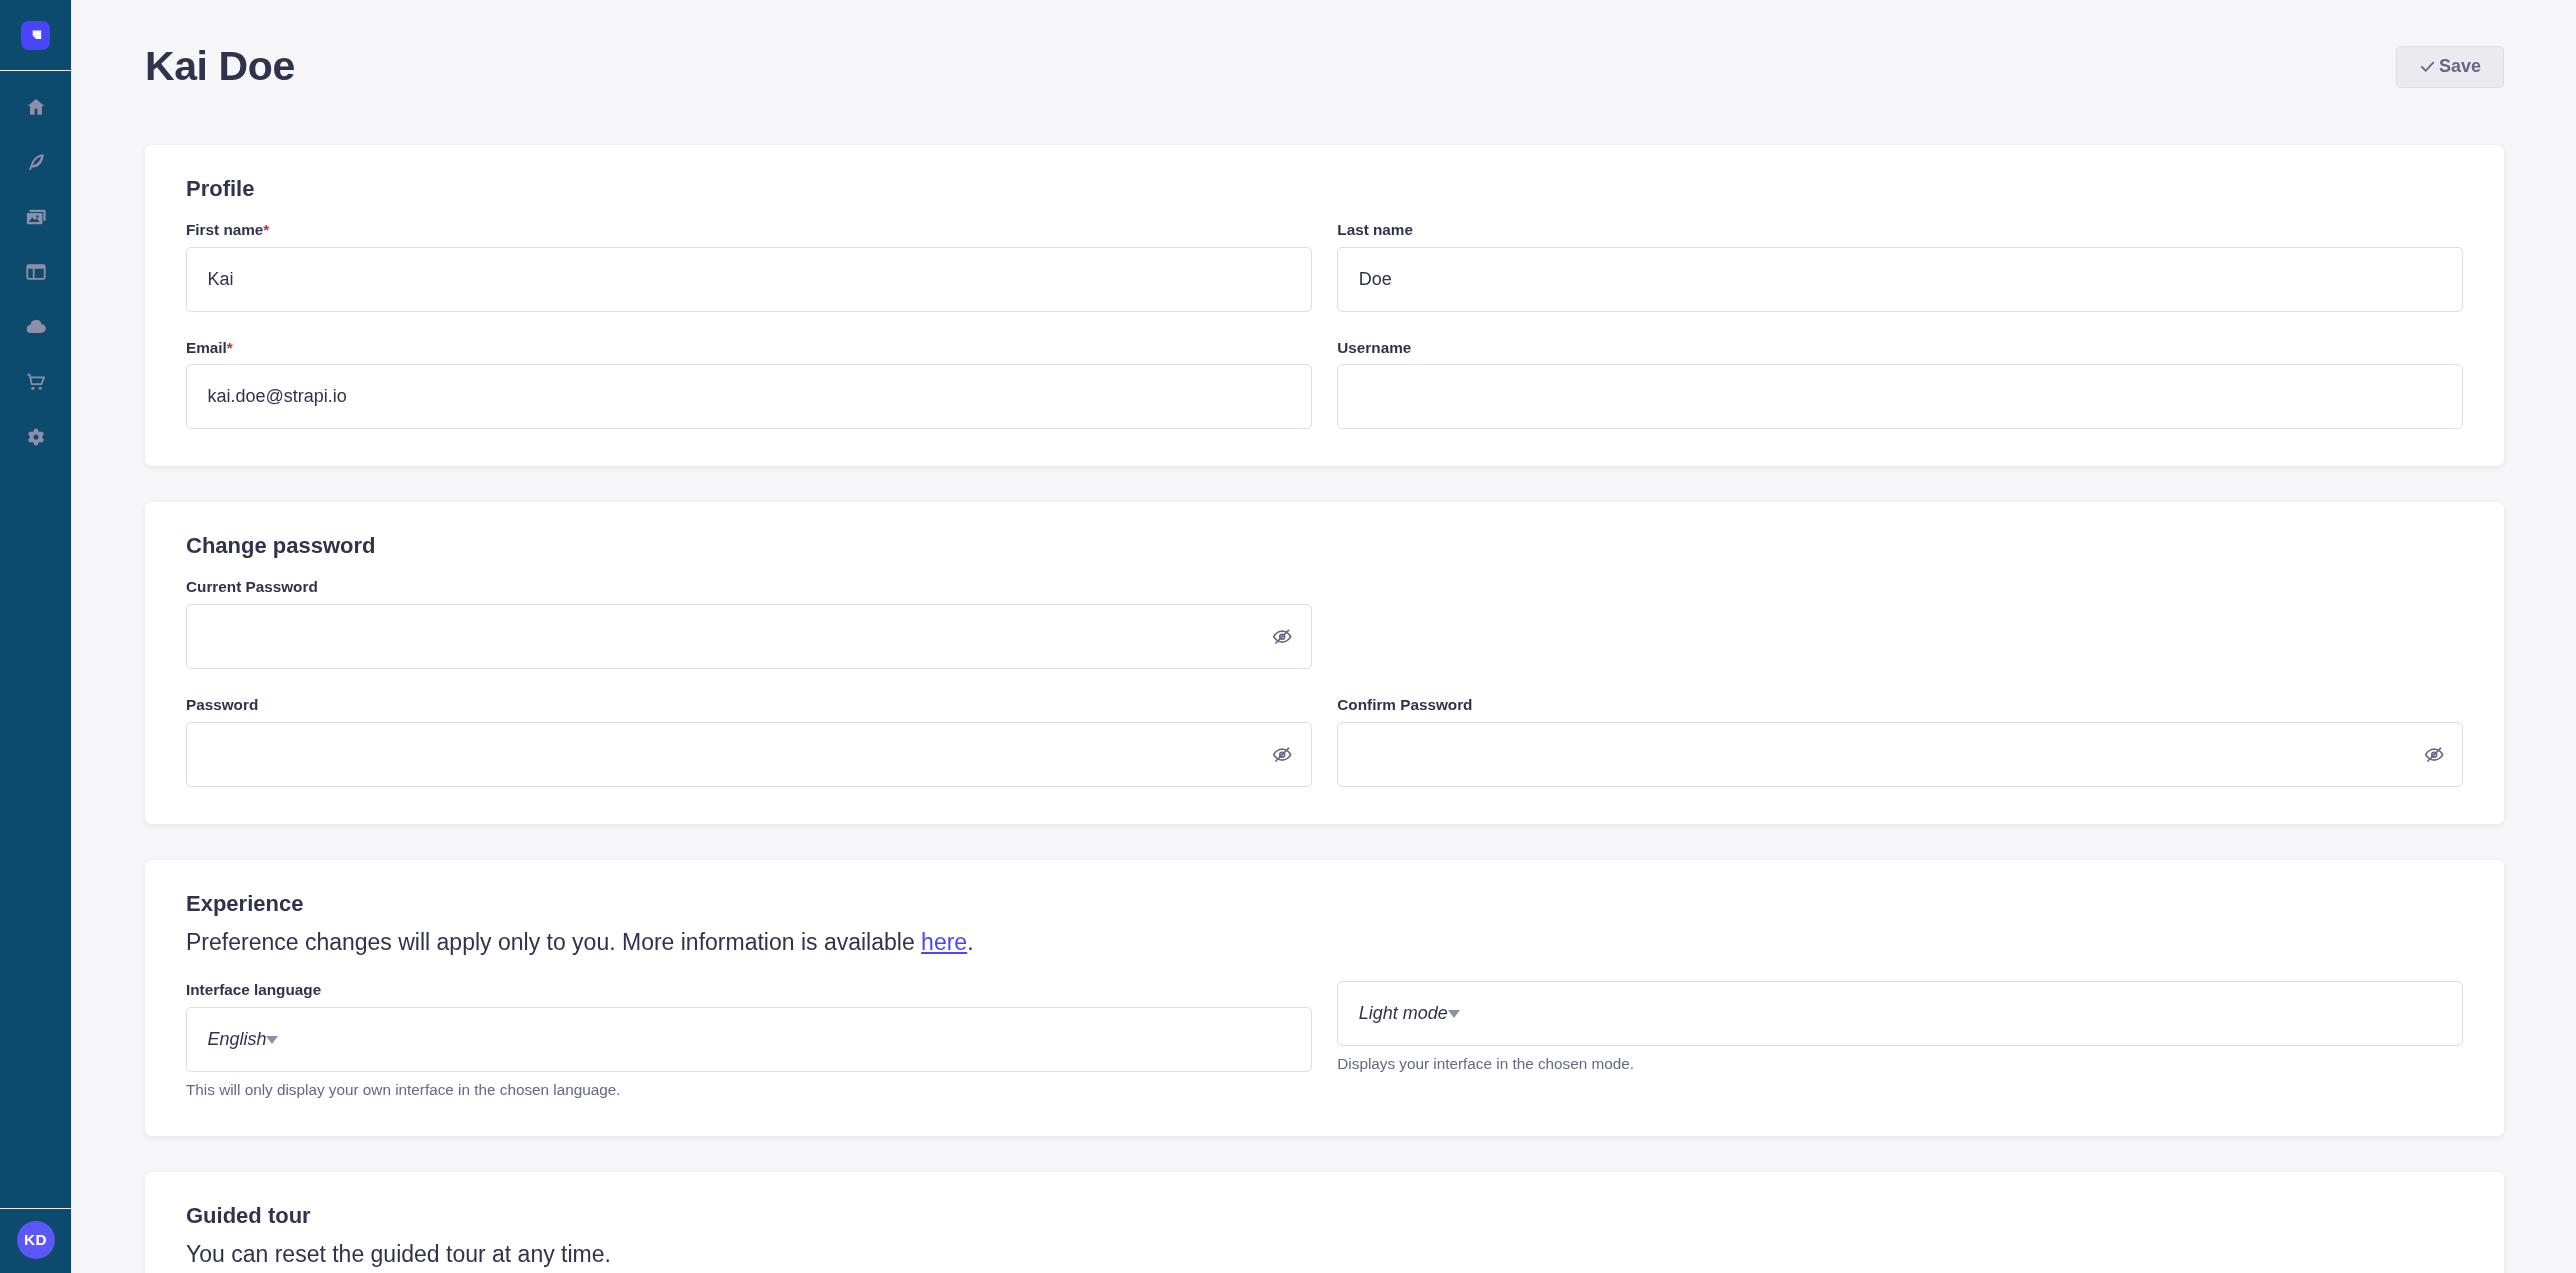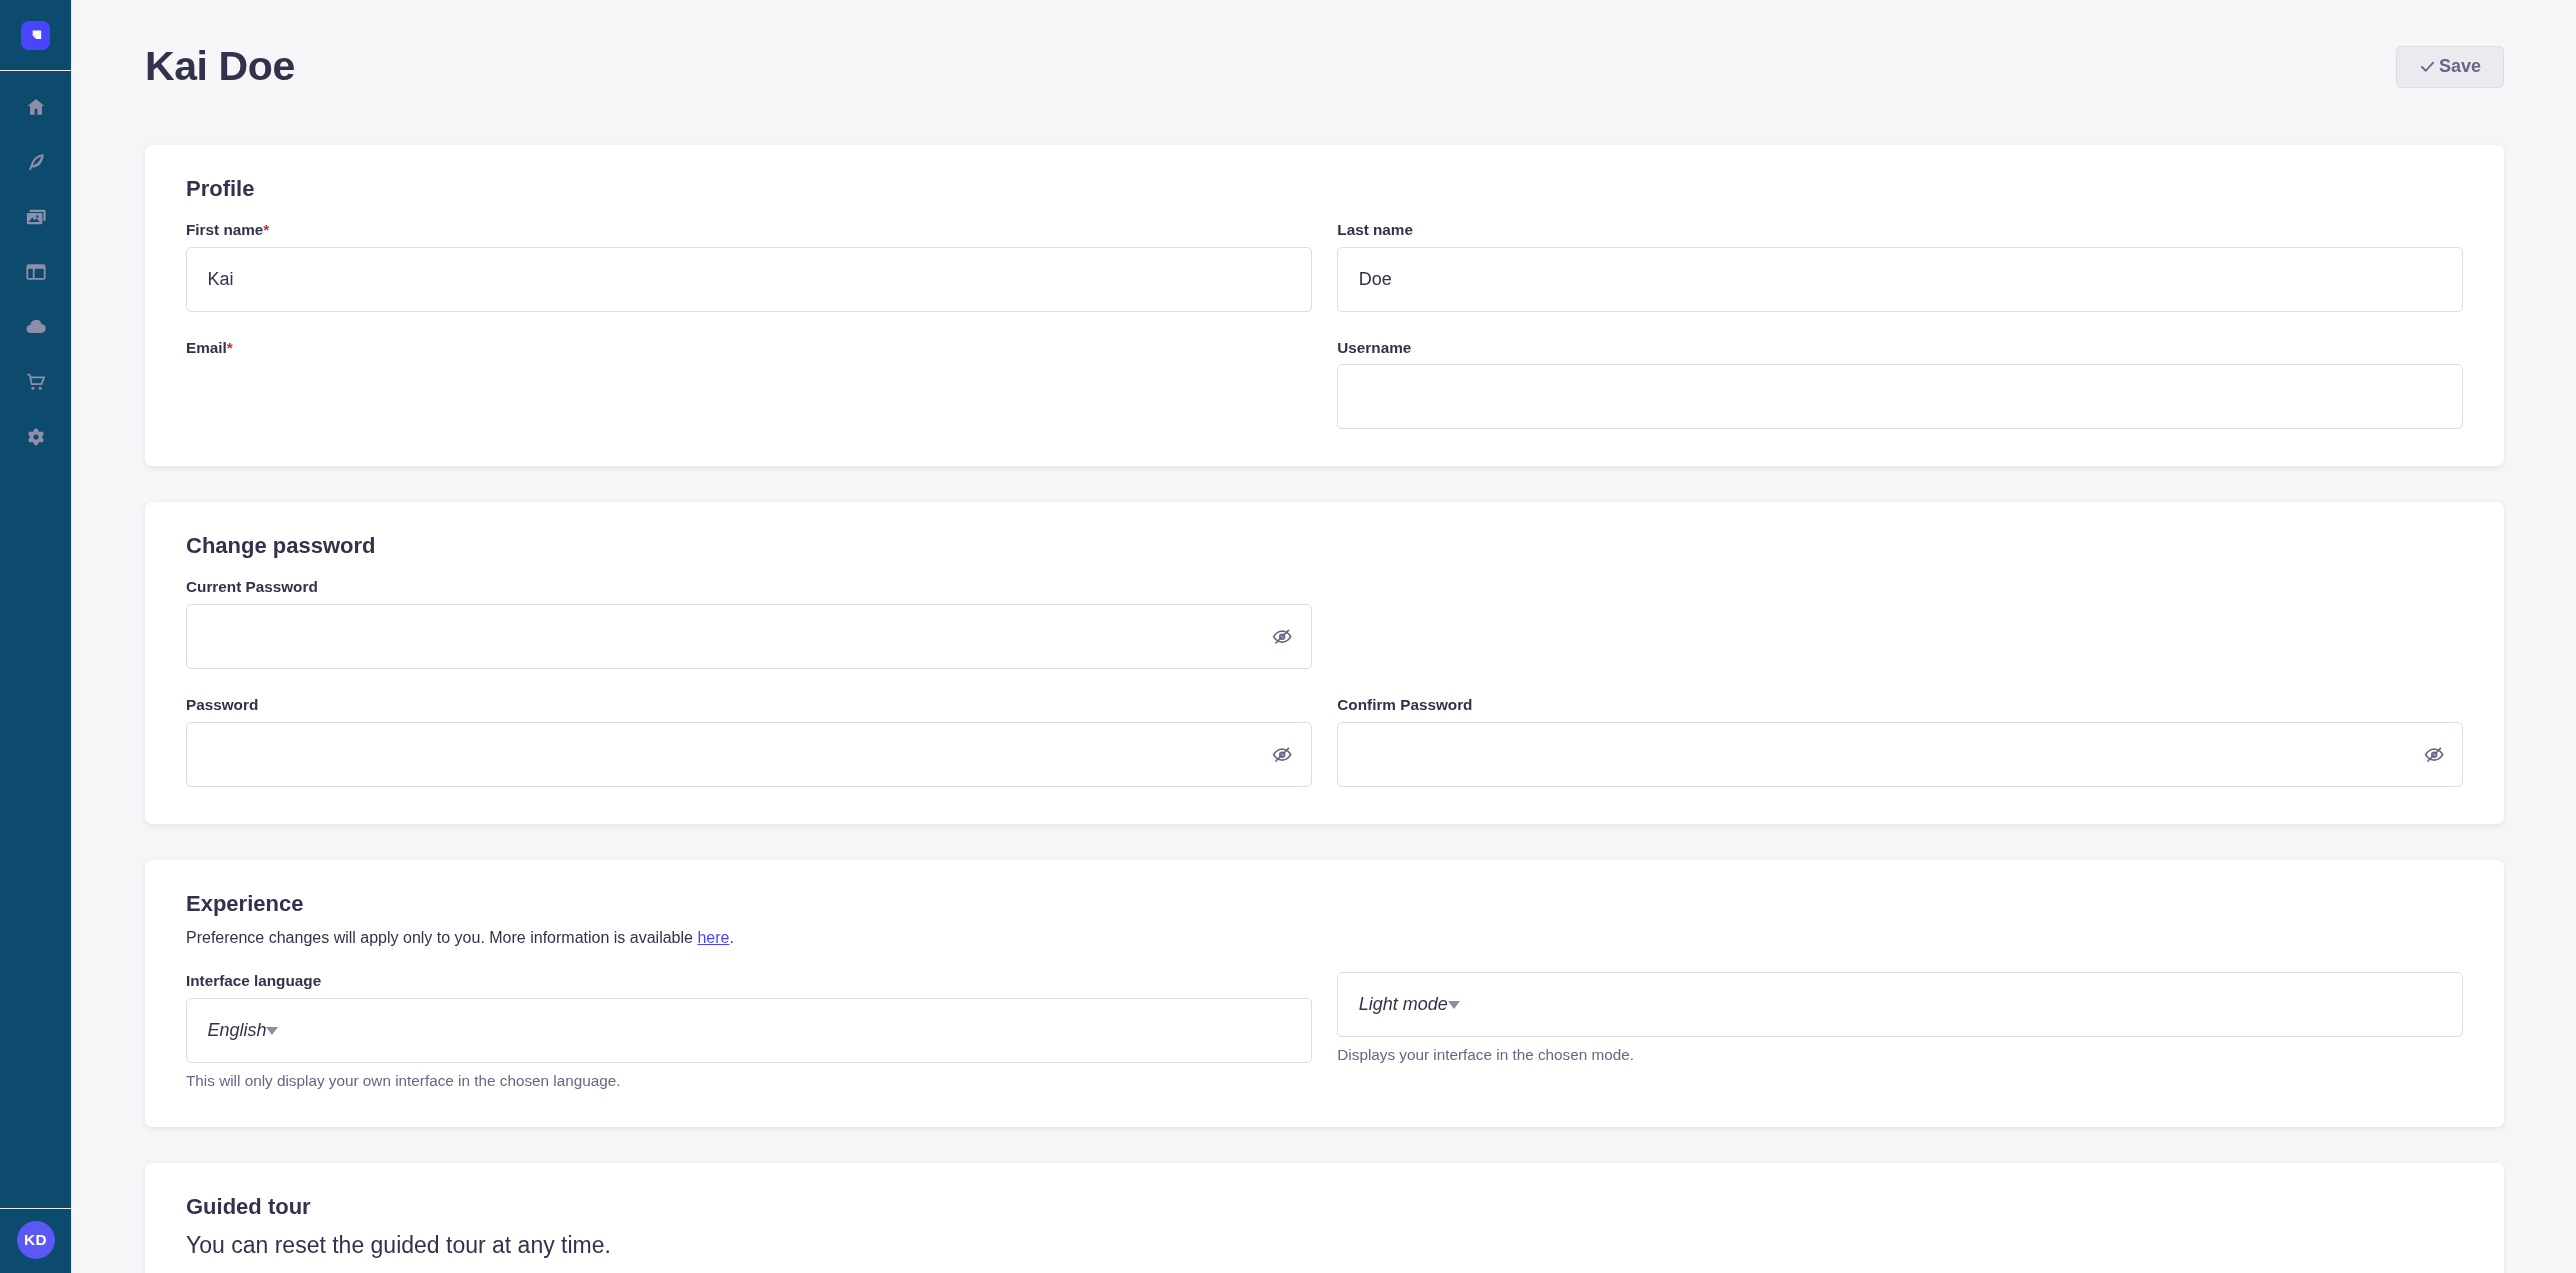--- a/index.html
+++ b/index.html
@@ -92,21 +92,21 @@
   .select-box {
     display:flex; align-items:center; justify-content:flex-start; cursor:pointer;font-style:italic;
   }
   .caret {
     width:0; height:0;
     border-left:6.8px solid transparent; border-right:6.8px solid transparent;
     border-top:8.5px solid #8e8ea9;
   }
   .hint { margin-top:8.5px; font-size:15.3px; color:#666687; }
 
-  .section-desc { font-size:16px; color:#32324d; margin:-6.8px 0 25.6px; }
+  .section-desc { font-size:23px; color:#32324d; margin:-6.8px 0 25.6px; }
   .section-desc a { color:#4945ff; text-decoration:underline; cursor:pointer; }
 
   .gt-desc { font-size:23px; color:#32324d; margin:-8.5px 0 24px; }
   .gt-btn {
     background:#ffffff; border:1.3px solid #dcdce4; border-radius:5.1px;
     padding:12.8px 23px; font-size:16px; font-weight:700; color:#32324d;
     font-family:"Liberation Sans", sans-serif; cursor:pointer;
   }
 </style>
 </head>
@@ -186,20 +186,21 @@
       <div class="field">
         <label><span>First name</span><span class="req">*</span></label>
         <input class="tb" type="text" value="Kai" style="">
       </div>
       <div class="field">
         <label>Last name</label>
         <input class="tb" type="text" value="Doe" style="">
       </div>
       <div class="field">
         <label><span>Email</span><span class="req">*</span></label>
+        <input class="tb" type="text" value="kai.doe@strapi.io" style="">
       </div>
       <div class="field">
         <label>Username</label>
         <input class="tb" type="text" value="" style="">
       </div>
     </div>
   </section>
 
   <section class="card">
     <h2>Change password</h2>

